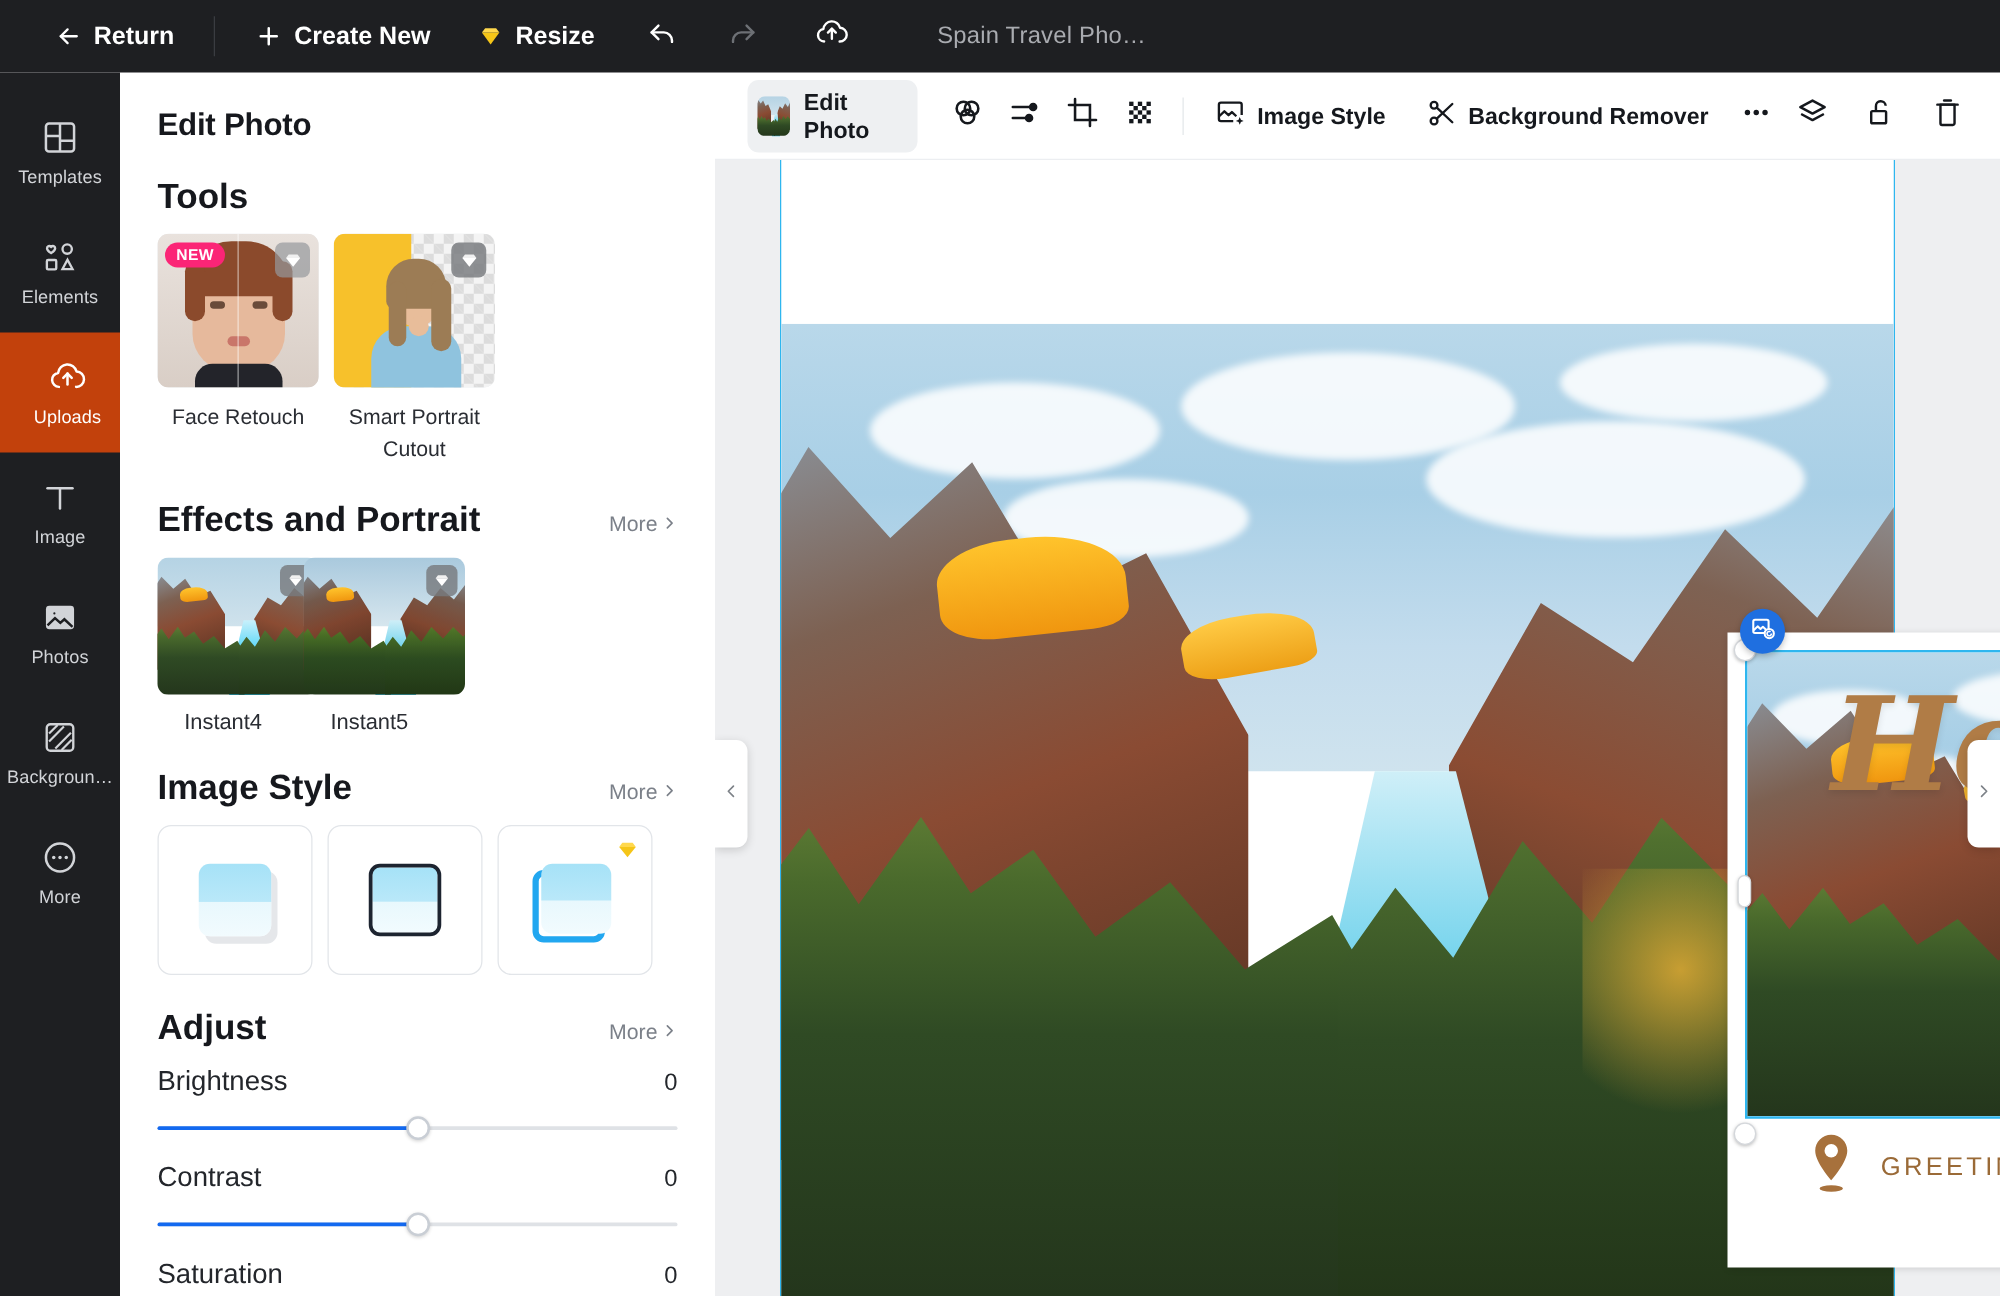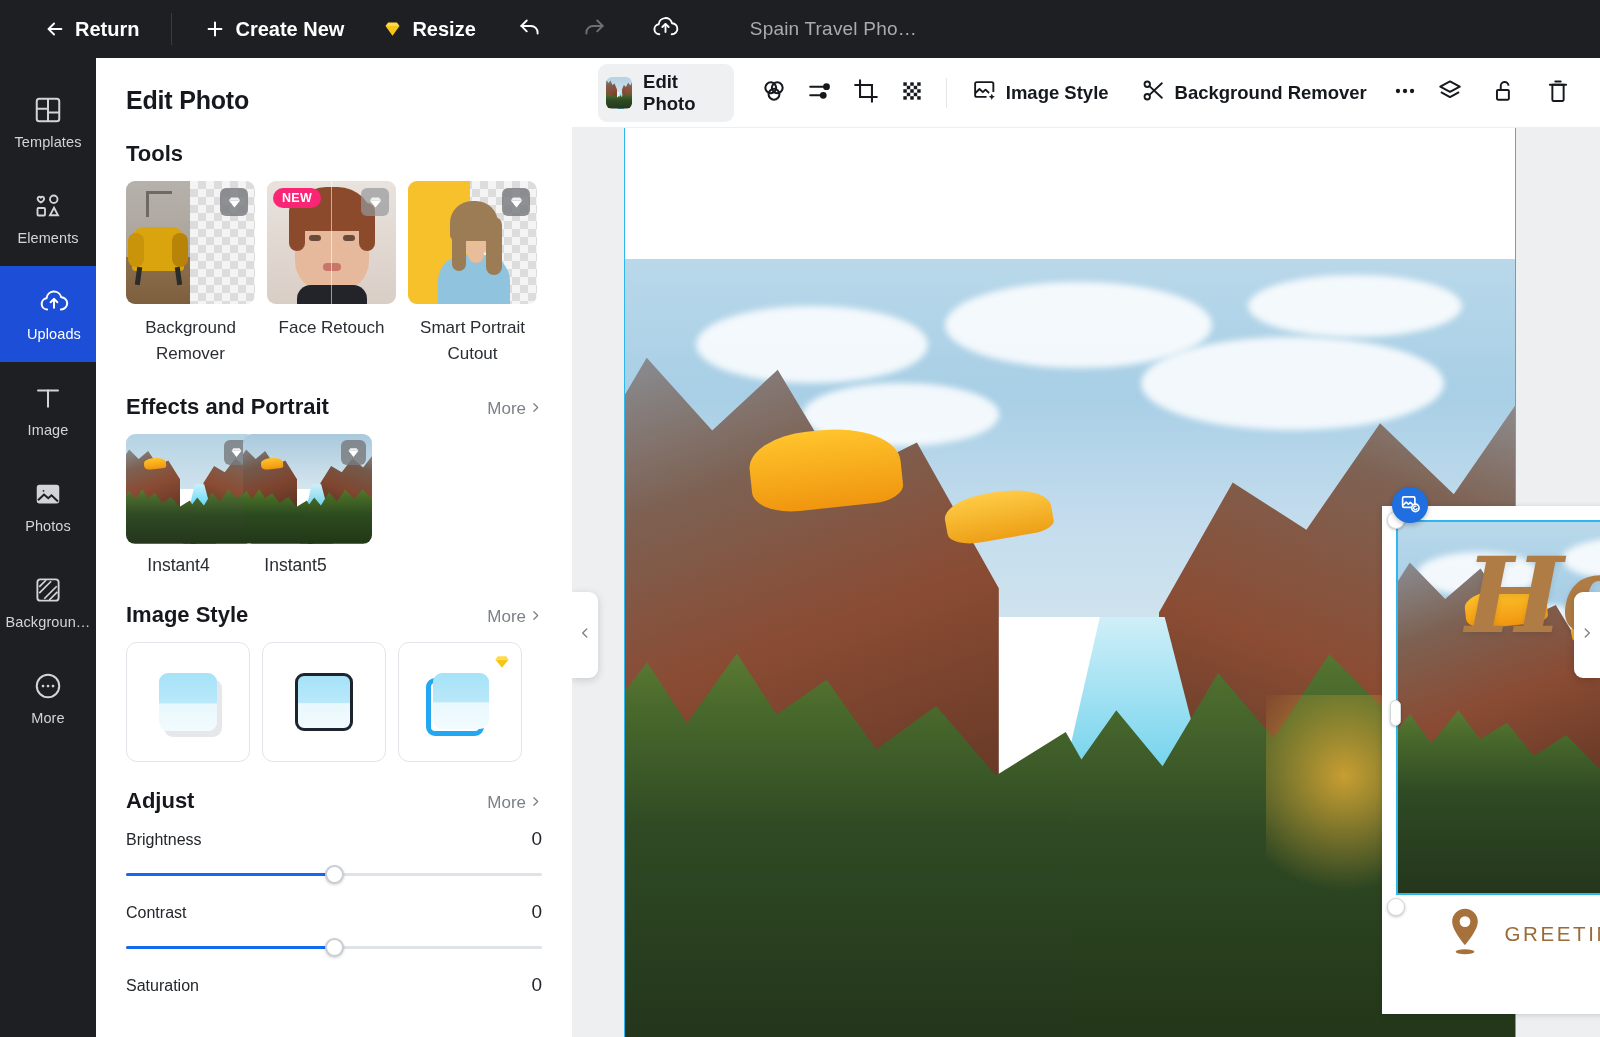--- a/index.html
+++ b/index.html
@@ -40,37 +40,37 @@
     position: absolute; left: 0; top: 58px; width: 96px; height: 979px;
     background: #1e1f22; z-index: 30;
     display: flex; flex-direction: column; align-items: center;
     padding-top: 16px;
   }
   .rail-item {
     width: 96px; height: 96px; display: flex; flex-direction: column;
     align-items: center; justify-content: center; gap: 9px;
     cursor: pointer; color: #d2d4d8;
   }
-  .rail-item.active { background: #1d4ed8; padding-left: 12px; }
+  .rail-item.active { background: #c2410c; padding-left: 12px; }
   .rail-item .lbl { font-size: 14.5px; letter-spacing: .1px; max-width: 92px; text-align: center; }
   .rail-item svg { display: block; }
 
   
   .panel {
     position: absolute; left: 96px; top: 58px; width: 476px; height: 979px;
     background: #ffffff; overflow: hidden; z-index: 20;
     padding: 28px 0 0 0;
   }
   .panel-inner { padding: 0 30px; }
   .panel-title { font-size: 25px; font-weight: 700; color: #16181d; letter-spacing: -.2px; }
   .sec-head {
     display: flex; align-items: baseline; justify-content: space-between;
     margin-top: 26px; margin-bottom: 14px;
   }
-  .sec-title { font-size: 22px; font-weight: 700; color: #16181d; }
+  .sec-title { font-size: 28px; font-weight: 700; color: #16181d; }
   .more-link {
     font-size: 17px; color: #7b8089; cursor: pointer;
     display: inline-flex; align-items: center; gap: 3px;
   }
 
   .card-row { display: flex; gap: 12px; }
   .tool-card { width: 129px; cursor: pointer; }
   .thumb {
     position: relative; width: 129px; height: 123px; border-radius: 9px;
     overflow: hidden; background: #eceff1;
@@ -116,21 +116,21 @@
   .style-row { display: flex; gap: 12px; margin-top: 2px; }
   .style-card {
     position: relative; width: 124px; height: 120px; border: 1px solid #e2e5e9;
     border-radius: 11px; background: #fff; display: flex; align-items: center;
     justify-content: center; cursor: pointer;
   }
   .style-gem { position: absolute; right: 9px; top: 9px; }
 
   .adj-row { margin-top: 22px; }
   .adj-head { display: flex; justify-content: space-between; align-items: baseline; }
-  .adj-name { font-size: 16px; color: #23262b; }
+  .adj-name { font-size: 22px; color: #23262b; }
   .adj-val { font-size: 19px; color: #23262b; }
   .slider { position: relative; height: 26px; margin-top: 11px; }
   .track { position: absolute; left: 0; right: 0; top: 12px; height: 3px; background: #dfe2e6; border-radius: 2px; }
   .fill { position: absolute; left: 0; top: 12px; height: 3px; background: #1369f0; border-radius: 2px; }
   .knob {
     position: absolute; top: 4px; width: 19px; height: 19px; border-radius: 50%;
     background: #fff; border: 2px solid #c9ced5; cursor: pointer;
     box-shadow: 0 1px 3px rgba(0,0,0,.18);
   }
 
@@ -411,44 +411,20 @@
   <div class="panel">
     <div class="panel-inner">
       <div class="panel-title">Edit Photo</div>
 
       <div class="sec-head">
         <div class="sec-title">Tools</div>
       </div>
 
       <div class="card-row">
 
-        <div class="tool-card">
-          <div class="thumb">
-            <div class="checker"></div>
-            <div class="chair-wrap">
-              <div class="chair-bg"></div>
-              <div style="position:absolute;left:6px;top:46px;width:52px;height:44px;background:#d9a40e;border-radius:12px 12px 4px 4px;"></div>
-              <div style="position:absolute;left:2px;top:52px;width:16px;height:34px;background:#c99409;border-radius:9px;"></div>
-              <div style="position:absolute;left:46px;top:52px;width:16px;height:34px;background:#b88407;border-radius:9px;"></div>
-              <div style="position:absolute;left:10px;top:86px;width:5px;height:18px;background:#2b2b2b;transform:rotate(8deg);"></div>
-              <div style="position:absolute;left:50px;top:86px;width:5px;height:18px;background:#2b2b2b;transform:rotate(-8deg);"></div>
-              <div style="position:absolute;left:20px;top:10px;width:26px;height:26px;border-left:3px solid #6d6a66;border-top:3px solid #6d6a66;"></div>
-            </div>
-            <div class="badge-gem">
-              <svg width="17" height="17" viewBox="0 0 24 24">
-                  <path d="M4 9h16l-8 10z" fill="#ffffff"></path>
-                  <path d="M4 9l3-4h10l3 4z" fill="#f0f0f0"></path>
-                </svg>
-            </div>
-          </div>
-          <div class="thumb-lbl">
-            <span>Background</span><br>
-            <span>Remover</span>
-          </div>
-        </div>
 
         <div class="tool-card">
           <div class="thumb">
             <div class="face-bg"></div>
             <div style="position:absolute;left:28px;top:14px;width:74px;height:96px;background:#e6b99c;border-radius:36px 36px 30px 30px;"></div>
             <div style="position:absolute;left:24px;top:6px;width:82px;height:44px;background:#8b4a2c;border-radius:40px 40px 10px 10px;"></div>
             <div style="position:absolute;left:22px;top:22px;width:16px;height:48px;background:#8b4a2c;border-radius:8px;"></div>
             <div style="position:absolute;left:92px;top:22px;width:16px;height:48px;background:#8b4a2c;border-radius:8px;"></div>
             <div style="position:absolute;left:42px;top:54px;width:12px;height:6px;background:#6a4b3a;border-radius:4px;"></div>
             <div style="position:absolute;left:76px;top:54px;width:12px;height:6px;background:#6a4b3a;border-radius:4px;"></div>

